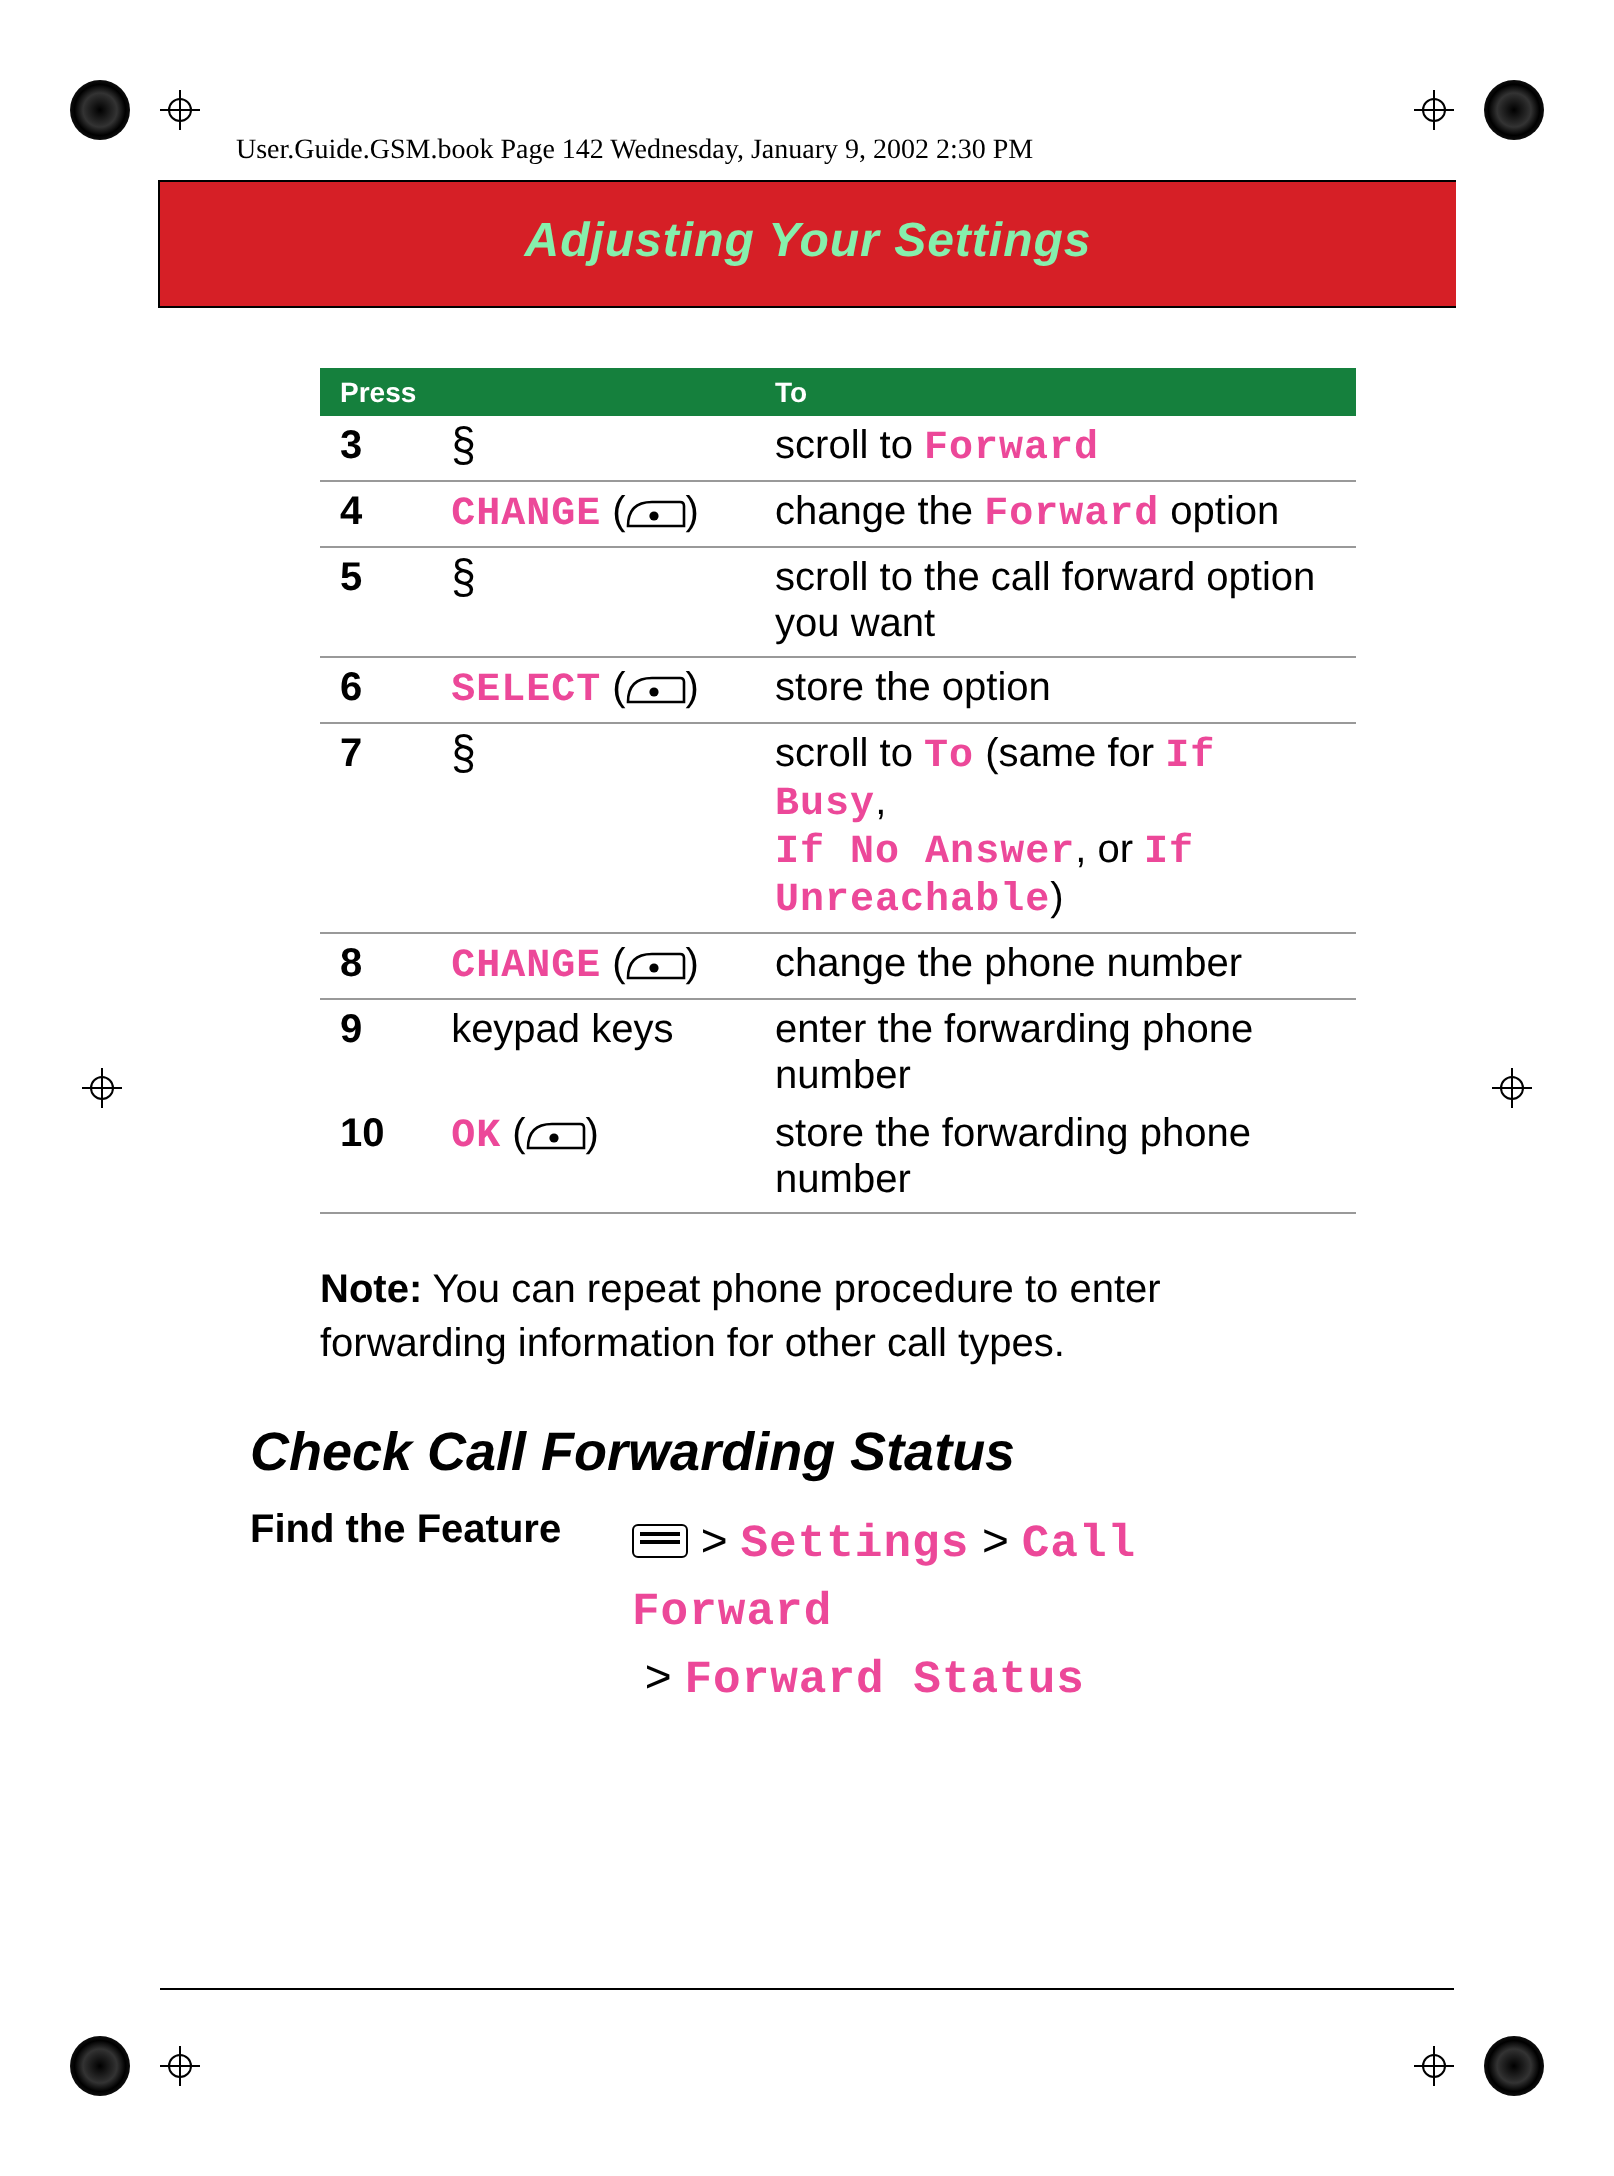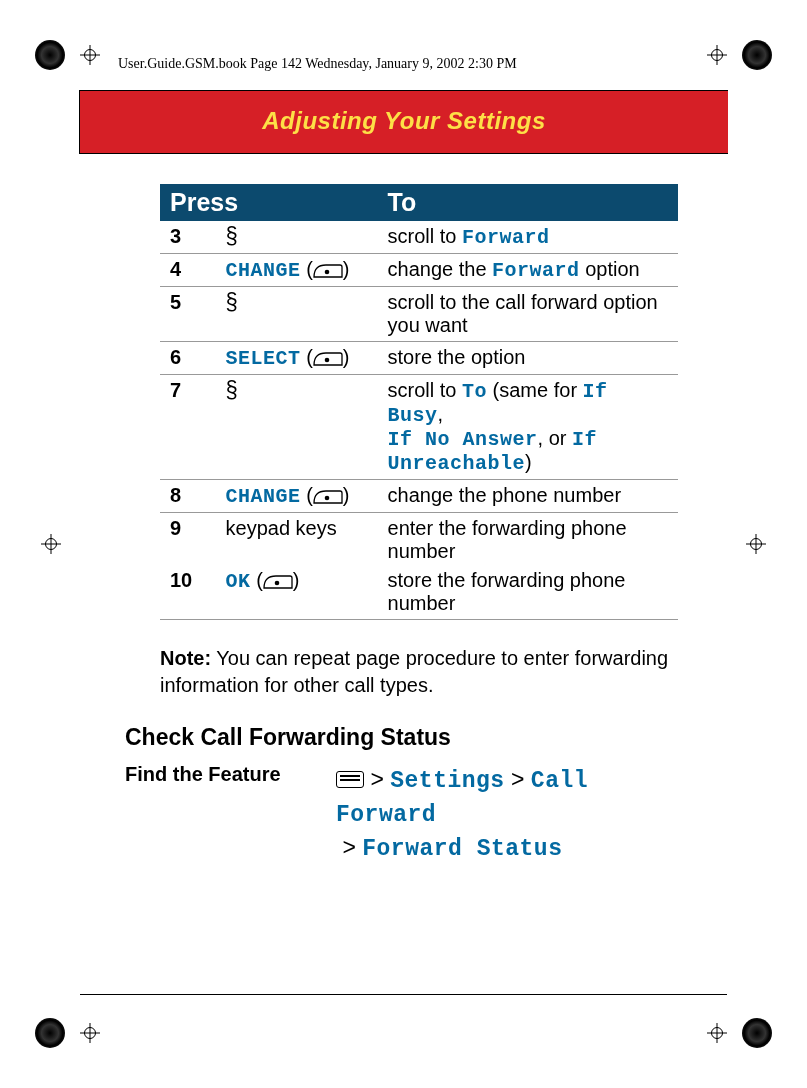--- a/index.html
+++ b/index.html
@@ -77,36 +77,36 @@
     position: absolute;
     left: 80px; right: 80px;
     height: 1px;
     background: #000;
   }
   .frame-top { top: 104px; }
   .frame-bottom { bottom: 93px; }
 
   .meta-line {
     position: absolute;
-    top: 56px;
+    top: 68px;
     left: 118px;
     font-size: 14px;
     font-family: "Times New Roman", serif;
   }
 
   .page {
     position: absolute;
     top: 90px;
     left: 80px;
     width: 648px;
   }
 
   .chapter-banner {
     background: #d61f26;
-    color: #fde047;
+    color: #86efac;
     font-style: italic;
     font-weight: bold;
     font-size: 24px;
     text-align: center;
     padding: 16px 0 18px;
     border: 1px solid #000;
     border-right: none;
     margin-left: -1px;
     letter-spacing: 0.5px;
   }
@@ -115,77 +115,78 @@
     padding: 30px 50px 0 80px;
     font-size: 20px;
   }
 
   table.steps {
     border-collapse: collapse;
     width: 100%;
     font-size: 20px;
   }
   table.steps th {
-    background: #0c4a6e;
+    background: #15803d;
     color: #fff;
     text-align: left;
     font-weight: bold;
     padding: 4px 10px;
-    font-size: 25px;
+    font-size: 14px;
     margin-left: 16px;
   }
   table.steps td {
     padding: 4px 6px 4px 10px;
     vertical-align: top;
     border-bottom: 1px solid #999;
   }
   table.steps tr.no-border td {
     border-bottom: none;
     padding-bottom: 2px;
   }
   table.steps tr.cont td {
     padding-top: 2px;
   }
   table.steps td.num {
     font-weight: bold;
     width: 32px;
   }
   .mono {
     font-family: "Lucida Console", "Courier New", monospace;
-    color: #0369a1;
+    color: #ec4899;
     font-weight: bold;
     letter-spacing: 0.5px;
   }
   .softkey {
     display: inline-block;
     vertical-align: middle;
   }
   .scroll-icon {
     display: inline-block;
     font-size: 22px;
     line-height: 1;
     transform: scaleY(1.1);
   }
   .note {
     margin-top: 25px;
     line-height: 1.35;
   }
   .note b { font-weight: bold; margin-top: 40px; }
   h3.subsec {
-    font-weight: bold;
-    font-size: 23px;
+    font-style: italic;
+    font-weight: bold;
+    font-size: 27px;
     margin: 25px 0 12px -35px;
   }
   .para {
     line-height: 1.35;
     margin: 0 0 18px 0;
   }
   .find-feature {
     display: flex;
-    gap: 36px;
+    gap: 16px;
     align-items: flex-start;
     margin-left: -35px;
   }
   .find-feature .label {
     font-weight: bold;
     font-size: 20px;
     white-space: nowrap;
     min-width: 175px;
   }
   .find-feature .path {
@@ -334,21 +335,21 @@
         <td><span class="mono"> OK</span> (<svg class="softkey" width="30" height="14">
                 <path d="M1 13 Q1 1 13 1 L27 1 Q29 1 29 3 L29 13 Z" fill="none" stroke="#000" stroke-width="1.3"></path>
                 <circle cx="14" cy="8" r="2.3" fill="#000"></circle>
               </svg>)</td>
         <td>store the forwarding phone number</td>
       </tr>
     </tbody>
       </table>
 
     <p class="note">
-      <b>Note:</b><span> You can repeat page procedure to enter forwarding information for other call types.</span>
+      <b>Note:</b><span> You can repeat phone procedure to enter forwarding information for other call types.</span>
     </p>
 
     <h3 class="subsec">Check Call Forwarding Status</h3>
 
 
     <div class="find-feature">
       <div class="label">Find the Feature</div>
       <div class="path">
         <span class="menu-icon"></span><span> &gt; </span><span class="mono">Settings</span><span> &gt; </span><span class="mono">Call Forward</span><br>
         &nbsp;<span>&gt; </span><span class="mono">Forward Status</span>

